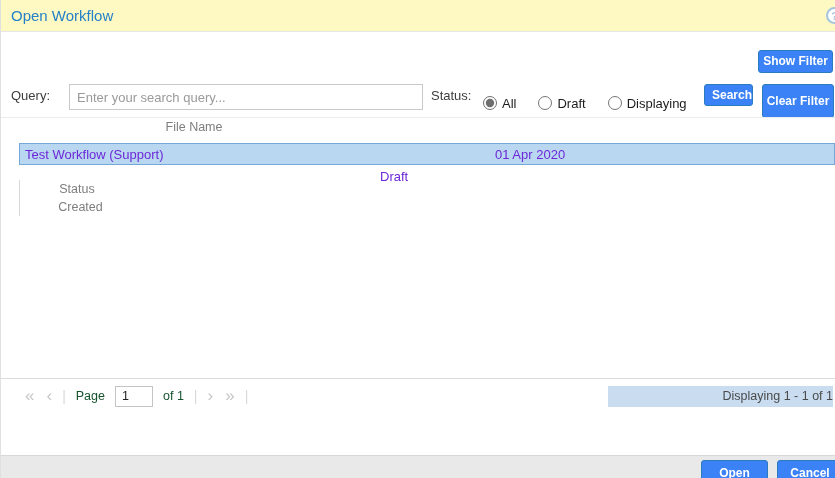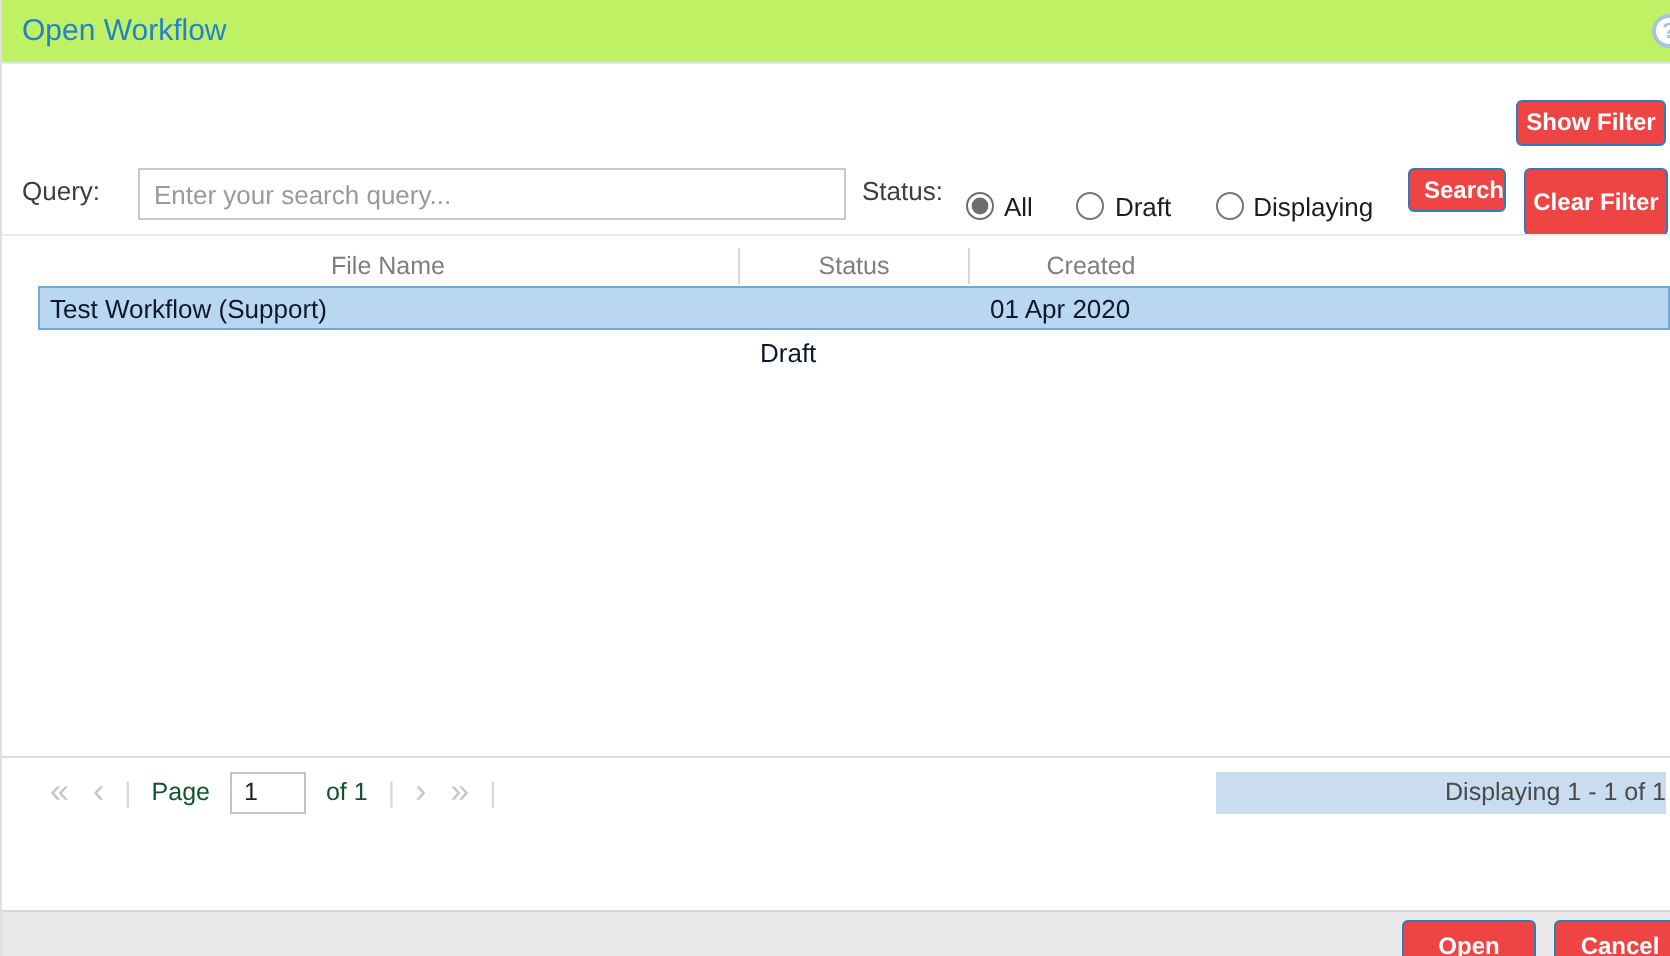--- a/index.html
+++ b/index.html
@@ -1,53 +1,53 @@
 <!DOCTYPE html>
 <html><head>
 <meta charset="utf-8">
 <style>
   html,body{margin:0;padding:0;background:#fff;}
   *{box-sizing:border-box;font-family:"Liberation Sans","DejaVu Sans",sans-serif;}
   .frame{position:relative;width:835px;height:478px;background:#fff;overflow:hidden;border-left:1px solid #e0e0e0;}
 
   
-  .titlebar{position:absolute;top:0;left:0;right:0;height:32px;background:#bef264;border-bottom:1px solid #e6e6e6;}
+  .titlebar{position:absolute;top:0;left:0;right:0;height:32px;background:#fef9c3;border-bottom:1px solid #e6e6e6;}
   .title{position:absolute;left:10px;top:0;line-height:31px;font-size:15px;color:#2581c8;}
   .help{position:absolute;right:-8px;top:7px;width:17px;height:17px;border:2px solid #a5c4de;border-radius:50%;
         color:#a5c4de;font-size:11px;font-weight:bold;text-align:center;line-height:14px;background:#fff;cursor:pointer;}
 
   
-  .btn{display:inline-block;background:#ef4444;border:1px solid #2a7cc0;border-radius:3px;color:#fff;
+  .btn{display:inline-block;background:#3b82f6;border:1px solid #2a7cc0;border-radius:3px;color:#fff;
        font-size:12px;font-weight:bold;text-align:center;cursor:pointer;padding:0;}
   .btn-showfilter{position:absolute;top:50px;right:2px;height:23px;width:75px;line-height:21px;}
   .btn-search{position:absolute;top:84px;left:703px;height:22px;width:49px;line-height:20px;text-align:right;}
   .btn-clear{position:absolute;top:84px;left:761px;height:34px;width:72px;line-height:20px;}
   .btn-open{position:absolute;top:460px;left:700px;height:26px;width:67px;line-height:24px;}
   .btn-cancel{position:absolute;top:460px;left:776px;height:26px;width:66px;line-height:24px;}
 
   
   .lbl{position:absolute;top:88px;font-size:13px;color:#3d3d3d;}
   .lbl-query{left:10px;}
   .lbl-status{left:430px;}
   .query-input{position:absolute;top:84px;left:68px;width:354px;height:22px;border:1px solid #c9c9c9;
                font-size:13px;color:#222;padding:12px 7px;}
   .query-input::placeholder{color:#9a9a9a;}
   .radios{position:absolute;top:84px;left:482px;height:22px;display:flex;align-items:center;}
   .radio-opt{display:flex;align-items:center;font-size:13px;color:#1c1c1c;margin-right:22px;cursor:pointer;margin-top:16px;}
   .radio-opt input{width:14px;height:14px;margin:0 5px 0 0;accent-color:#6e6e6e;}
 
   
   .grid-topline{position:absolute;top:117px;left:0;right:0;height:1px;background:#ececec;}
-  .grid-header{position:absolute;top:118px;left:18px;right:0;height:24px;display:flex;align-items:flex-end;}
+  .grid-header{position:absolute;top:118px;left:18px;right:0;height:24px;display:flex;align-items:flex-start;flex-direction:column;}
   .gh-cell{font-size:12.5px;color:#7e7e7e;text-align:center;height:18px;line-height:18px;}
   .gh-cell + .gh-cell{border-left:1px solid #d8d8d8;}
   .c1{width:350px;} .c2{width:230px;} .c3{width:115px;margin-top:44px;} .c4{width:122px;}
   .grid-row{position:absolute;top:143px;left:18px;right:0;height:22px;display:flex;align-items:center;
             background:#b9d7f0;border:1px solid #74a8d8;cursor:pointer;}
-  .gr-cell{font-size:13px;color:#0f172a;white-space:nowrap;overflow:hidden;}
+  .gr-cell{font-size:13px;color:#6d28d9;white-space:nowrap;overflow:hidden;}
   .gr-cell.c1{padding-left:5px;} .gr-cell.c2,.gr-cell.c3,.gr-cell.c4{padding-left:10px;}
 
   
   .pager-line{position:absolute;top:378px;left:0;right:0;height:1px;background:#dcdcdc;}
   .pager{position:absolute;top:383px;left:18px;height:26px;display:flex;align-items:center;}
   .pg-ic{color:#c6c6c6;font-size:17px;line-height:22px;cursor:pointer;padding:0 6px;user-select:none;}
   .pg-sep{color:#d9d9d9;font-size:14px;padding:0 4px;}
   .pg-lbl{font-size:12.5px;color:#14532d;padding:0 6px;}
   .pg-input{width:38px;height:21px;border:1px solid #c4c4c4;font-size:12.5px;color:#222;text-align:left;
             padding:0 6px;margin:0 4px;}

